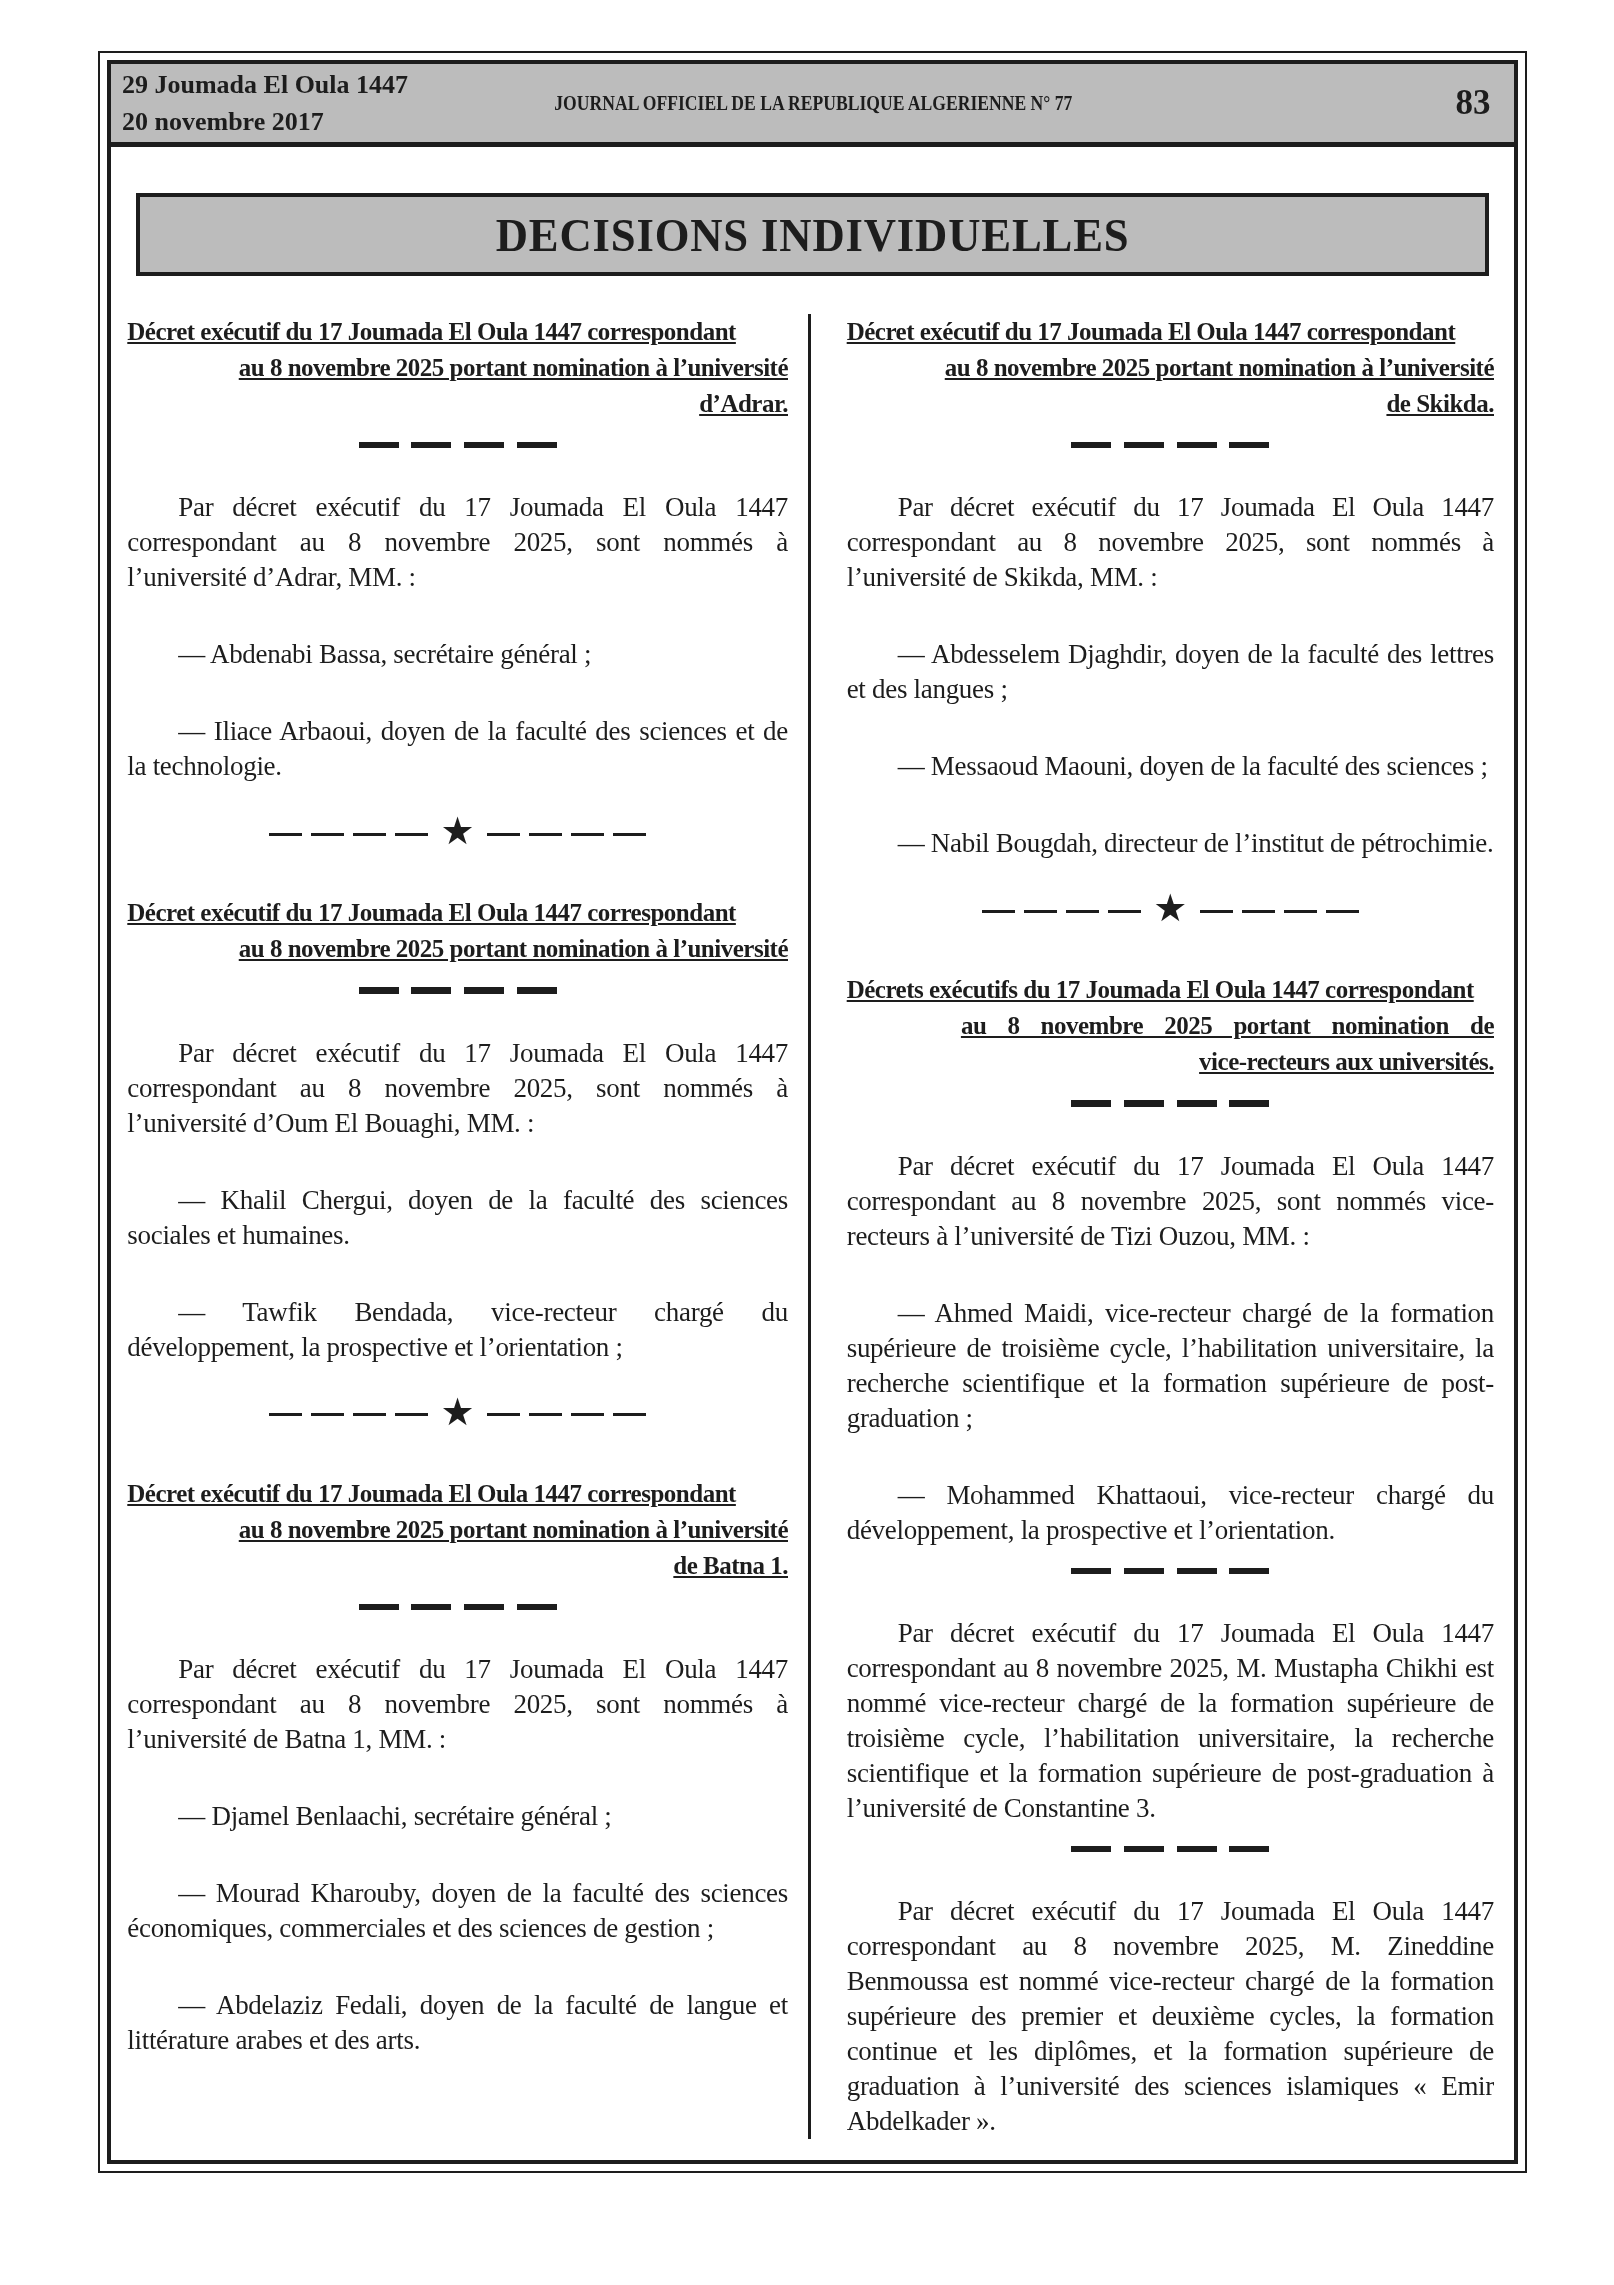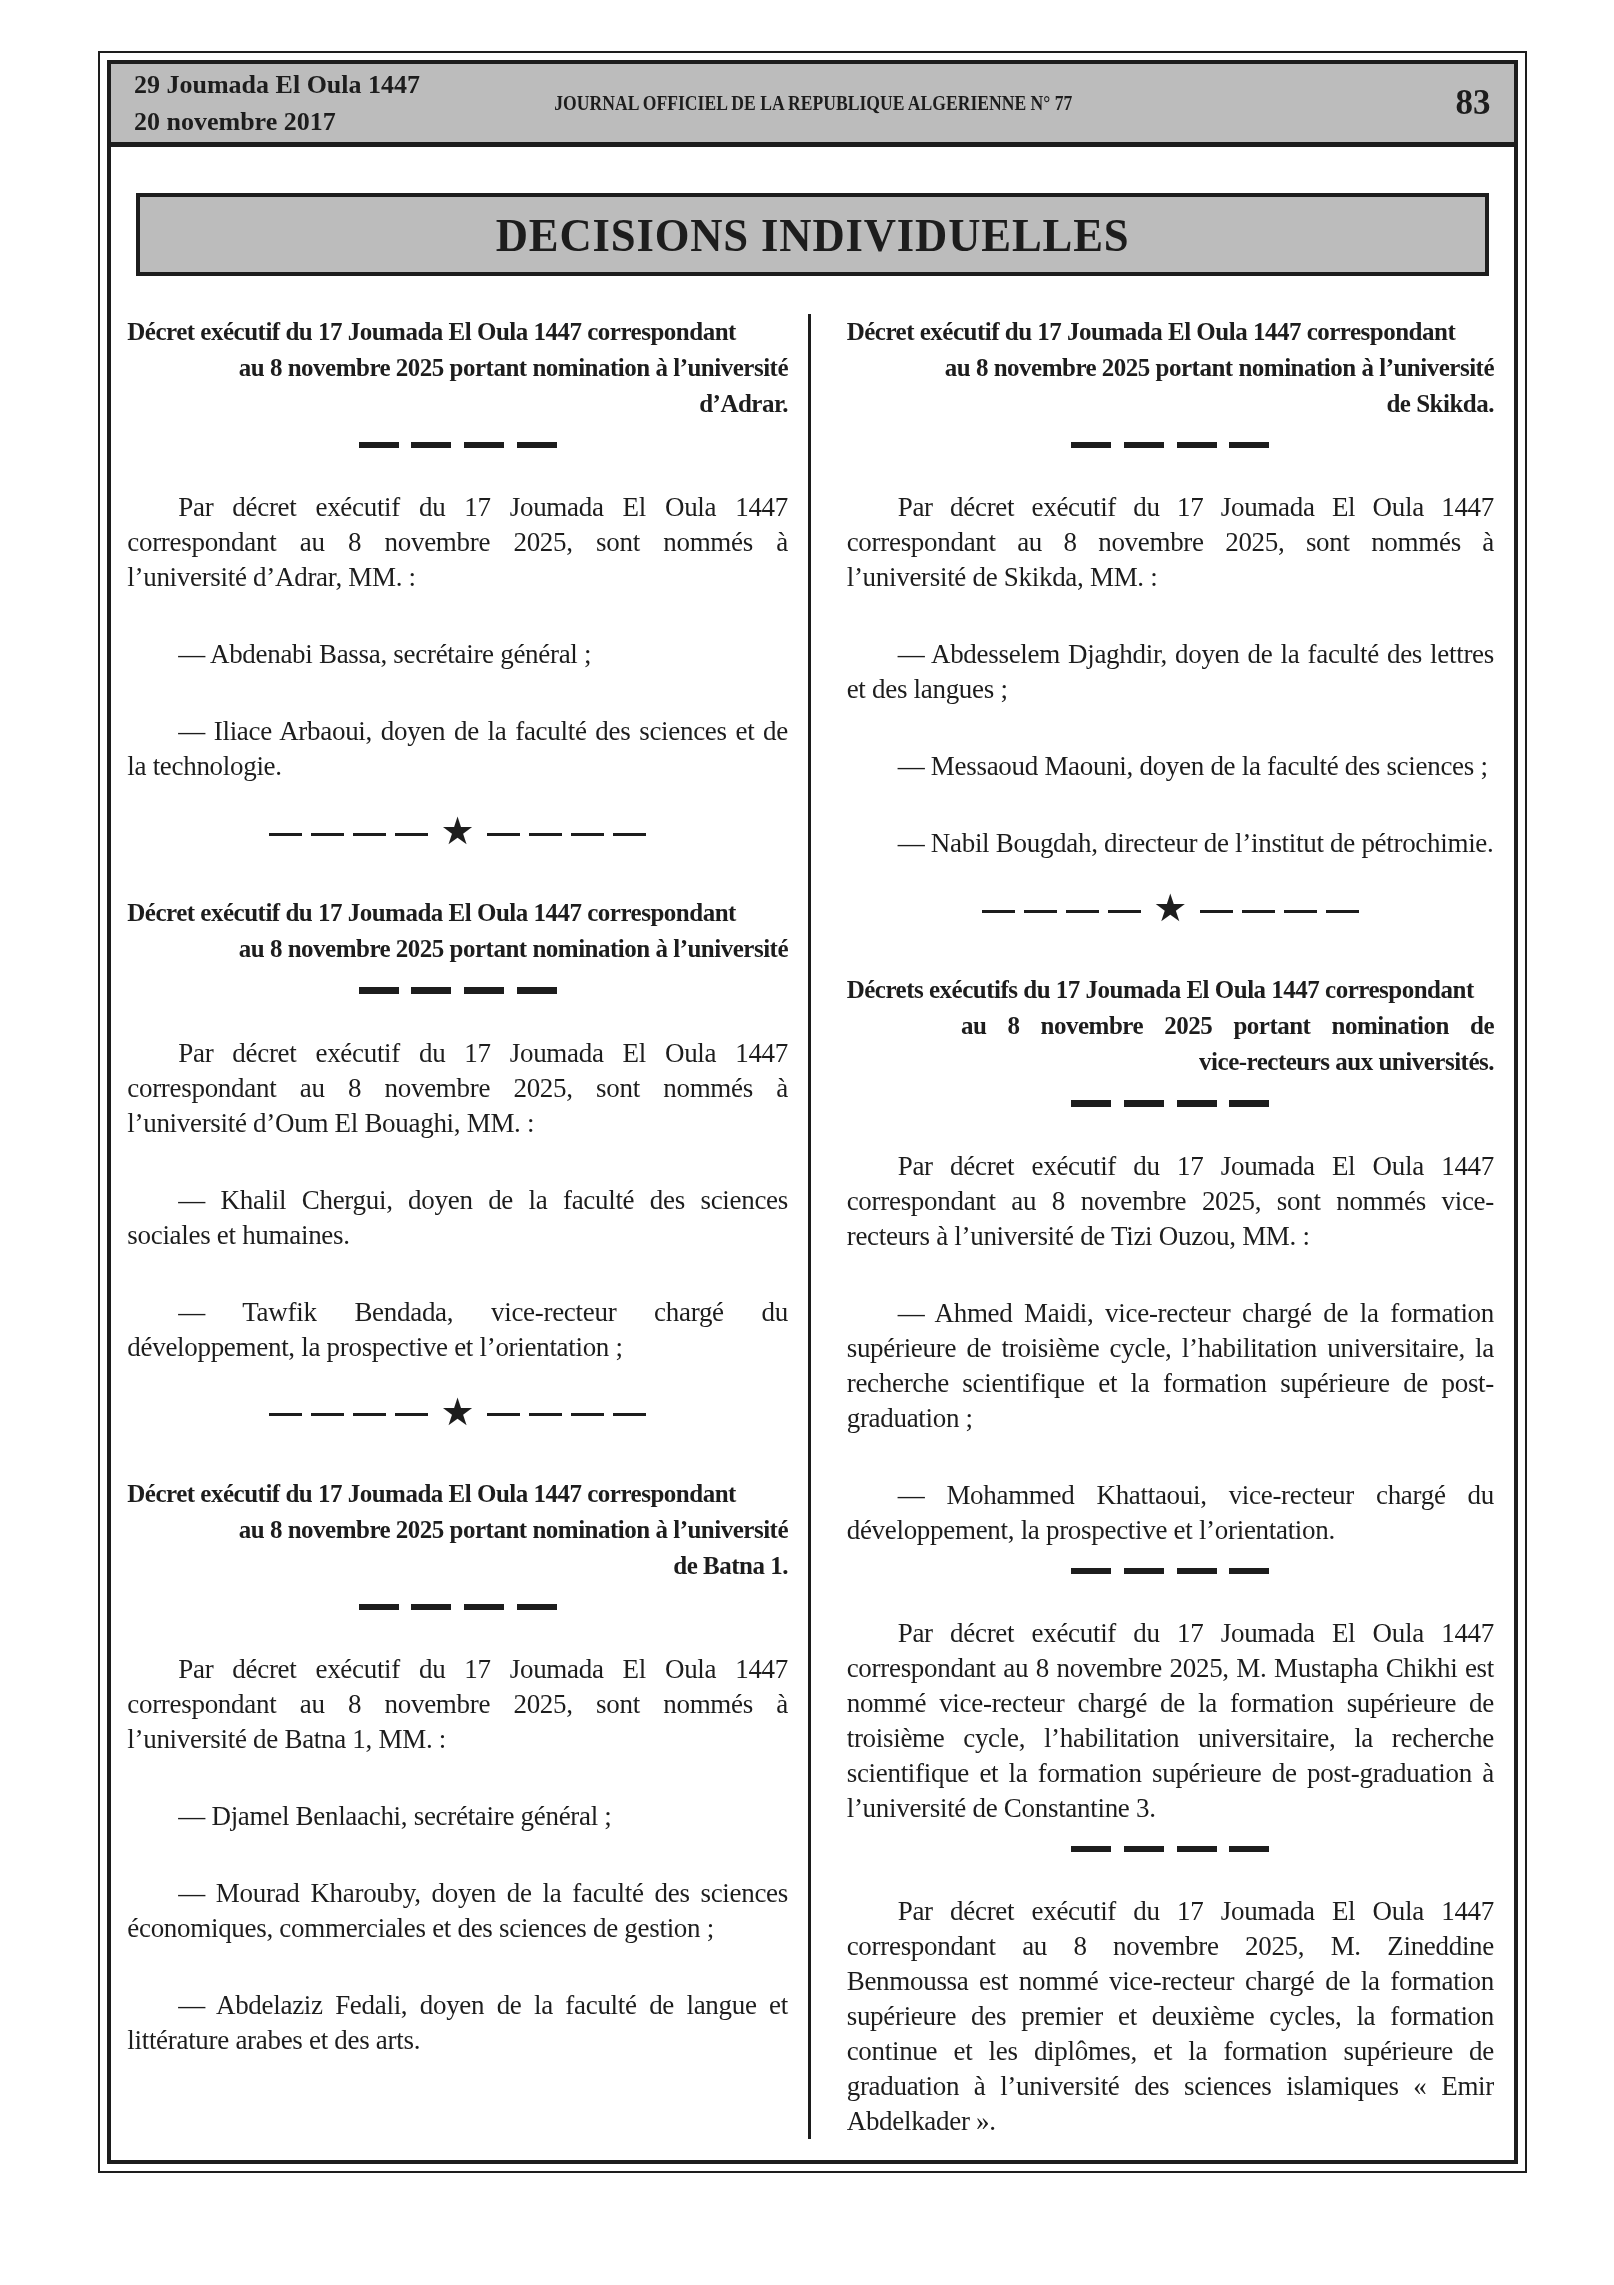--- a/index.html
+++ b/index.html
@@ -26,21 +26,21 @@
   }
   
   .masthead{
     position:relative;
     height:78px;
     background:var(--paper-gray);
     border-bottom:5.4px solid var(--ink);
     display:flex;align-items:center;
   }
   .masthead-dates{
-    padding-left:23px;font-weight:700;font-size:26px;line-height:37px;
+    padding-left:11px;font-weight:700;font-size:26px;line-height:37px;
     white-space:nowrap;z-index:2;
   }
   .masthead-title{
     position:absolute;left:2px;right:0;text-align:center;
     font-weight:700;font-size:20px;z-index:1;
   }
   .masthead-title .condense{display:inline-block;transform:scaleX(0.88);white-space:nowrap;}
   .masthead-page{
     margin-left:auto;padding-right:23.5px;font-weight:700;font-size:35px;z-index:2;
   }
@@ -60,21 +60,21 @@
   .col{box-sizing:border-box;}
   #col-left{flex:0 0 697px;padding-left:16.3px;padding-right:20px;}
   .divider{flex:0 0 2.7px;background:var(--ink);}
   #col-right{flex:1;padding-left:36px;padding-right:20px;}
 
   .blk{margin-top:42px;}
   .col .blk:first-child{margin-top:0;}
   .blk.sep-dash{margin-top:20px;}
 
   .decree-title{font-weight:700;font-size:25px;line-height:36px;letter-spacing:-0.5px;}
-  .title-line{white-space:nowrap;}
+  .title-line{white-space:nowrap;text-decoration:underline;}
   .title-line.cont{padding-left:98px;text-align:right;}
   .title-line.spread{word-spacing:15.4px;}
 
   .para,.item{
     font-size:27px;line-height:35px;letter-spacing:-0.3px;
     text-align:justify;text-indent:51px;
   }
 
   .sep-dash{display:flex;justify-content:center;align-items:center;gap:12.7px;}
   .sep-dash .bar{width:40px;height:6.3px;background:var(--ink);}

